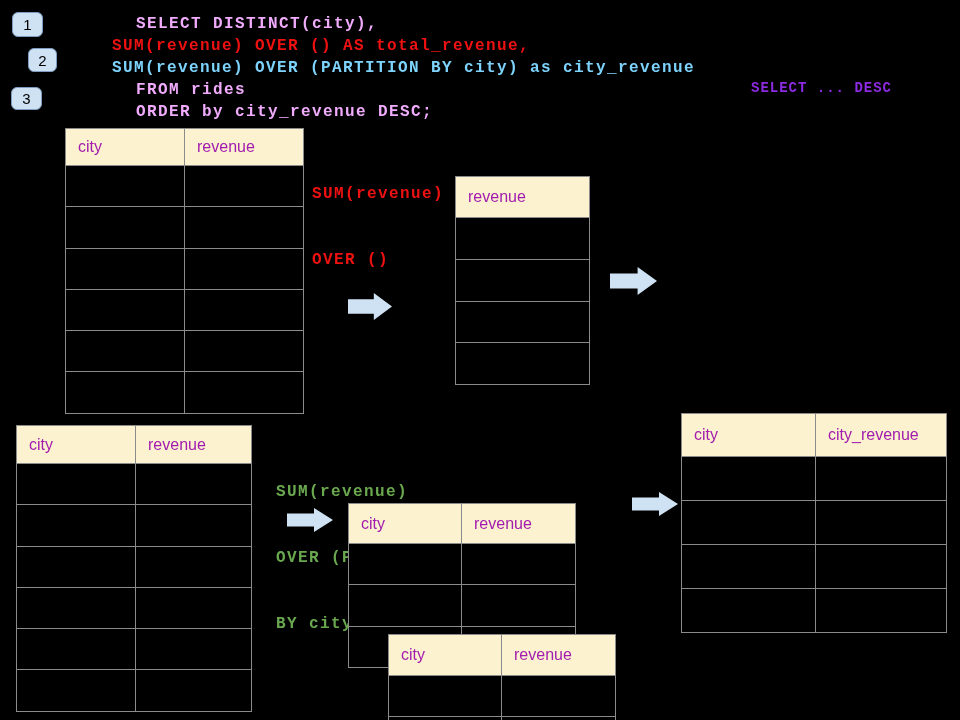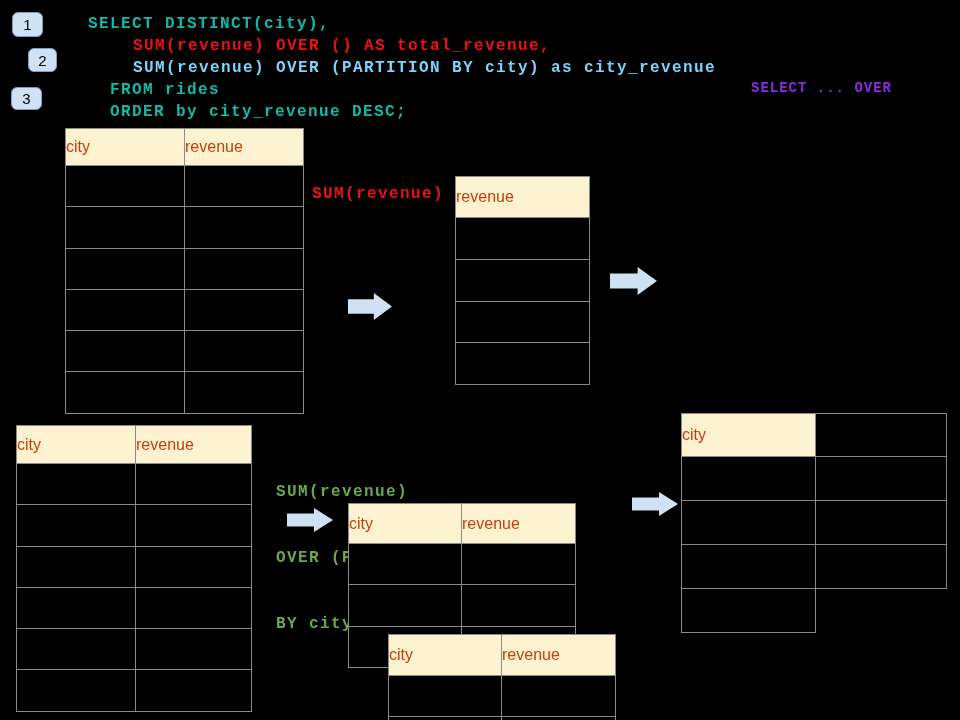--- a/index.html
+++ b/index.html
@@ -30,22 +30,22 @@
   .mono {
     font-family:"Liberation Mono","DejaVu Sans Mono", monospace;
     font-weight:bold;
     letter-spacing:1.4px;
     white-space:pre;
   }
   #code-block { position:absolute; left:88px; top:13px; font-size:16px; }
   .code-line { line-height:22px; }
   .ind0 { margin-left:0; }
   .ind1 { margin-left:22px; }
-  .ind2 { margin-left:45px; }
-  .c-purple { color:#14b8a6; }
+  .ind2 { margin-left:24px; }
+  .c-purple { color:#f0abfc;margin-left:48px; }
   .c-red    { color:#ee1111; }
   .c-green  { color:#7dd3fc; }
 
   #side-note {
     position:absolute; left:751px; top:35px;
     font-size:14px; line-height:21px; letter-spacing:1px;
     color:#8d2be2;
   }
 
   #anno-total {
@@ -64,23 +64,24 @@
     border-top:1px solid #8b8b8b;
     border-left:1px solid #8b8b8b;
   }
   .tbl > div {
     border-right:1px solid #8b8b8b;
     border-bottom:1px solid #8b8b8b;
     box-sizing:border-box;
   }
   .hcell {
     background:#fdf2cf;
-    color:#c2410c;
+    color:#a21caf;
     font:16px "Liberation Sans", sans-serif;
     display:flex; align-items:center;
+    padding-left:12px;
   }
   .bcell { background:#000; }
 
   #t-rides-top        { left:65px;  top:128px; grid-template-columns:119px 119px; grid-template-rows:37px repeat(6,41.3px); }
   #t-total            { left:455px; top:176px; grid-template-columns:134px;       grid-template-rows:41px repeat(4,41.8px); }
   #t-rides-bottom     { left:16px;  top:425px; grid-template-columns:119px 116px; grid-template-rows:38px repeat(6,41.3px); }
   #t-partition-mid    { left:348px; top:503px; grid-template-columns:113px 114px; grid-template-rows:40px repeat(3,41.3px); }
   #t-partition-overlay{ left:388px; top:634px; grid-template-columns:113px 114px; grid-template-rows:41px repeat(2,41px); z-index:5; }
   #t-result           { left:681px; top:413px; grid-template-columns:134px 131px; grid-template-rows:43px repeat(4,44px); }
 
@@ -95,25 +96,26 @@
 </head>
 <body>
 
 <div class="badge" id="badge-1">1</div>
 <div class="badge" id="badge-2">2</div>
 <div class="badge" id="badge-3">3</div>
 
 <div id="code-block" class="mono"><div class="code-line c-purple ind0">SELECT DISTINCT(city),</div><div class="code-line c-red ind2">SUM(revenue) OVER () AS total_revenue,</div><div class="code-line c-green ind2">SUM(revenue) OVER (PARTITION BY city) as city_revenue</div><div class="code-line c-purple ind1">FROM rides</div><div class="code-line c-purple ind1">ORDER by city_revenue DESC;</div></div>
 
 <div id="side-note" class="mono">
-  <div class="code-line">SELECT ... OVER</div>
+  <div class="code-line">SELECT ... DESC</div>
 </div>
 
 <div id="anno-total" class="mono">
   <div class="code-line">SUM(revenue)</div>
+  <div class="code-line">OVER ()</div>
 </div>
 
 <div id="anno-partition" class="mono">
   <div class="code-line">SUM(revenue)</div>
   <div class="code-line">OVER (PARTITION</div>
   <div class="code-line">BY city)</div>
 </div>
 
 <div class="tbl" id="t-rides-top">
     <div class="hcell">city</div>
@@ -167,20 +169,21 @@
 <div class="tbl" id="t-partition-overlay">
     <div class="hcell">city</div>
     <div class="hcell">revenue</div>
     <div class="bcell"></div>
     <div class="bcell"></div>
     <div class="bcell"></div>
     <div class="bcell"></div>
   </div>
 <div class="tbl" id="t-result">
     <div class="hcell">city</div>
+    <div class="hcell">city_revenue</div>
     <div class="bcell"></div>
     <div class="bcell"></div>
     <div class="bcell"></div>
     <div class="bcell"></div>
     <div class="bcell"></div>
     <div class="bcell"></div>
     <div class="bcell"></div>
     <div class="bcell"></div>
   </div>
 

